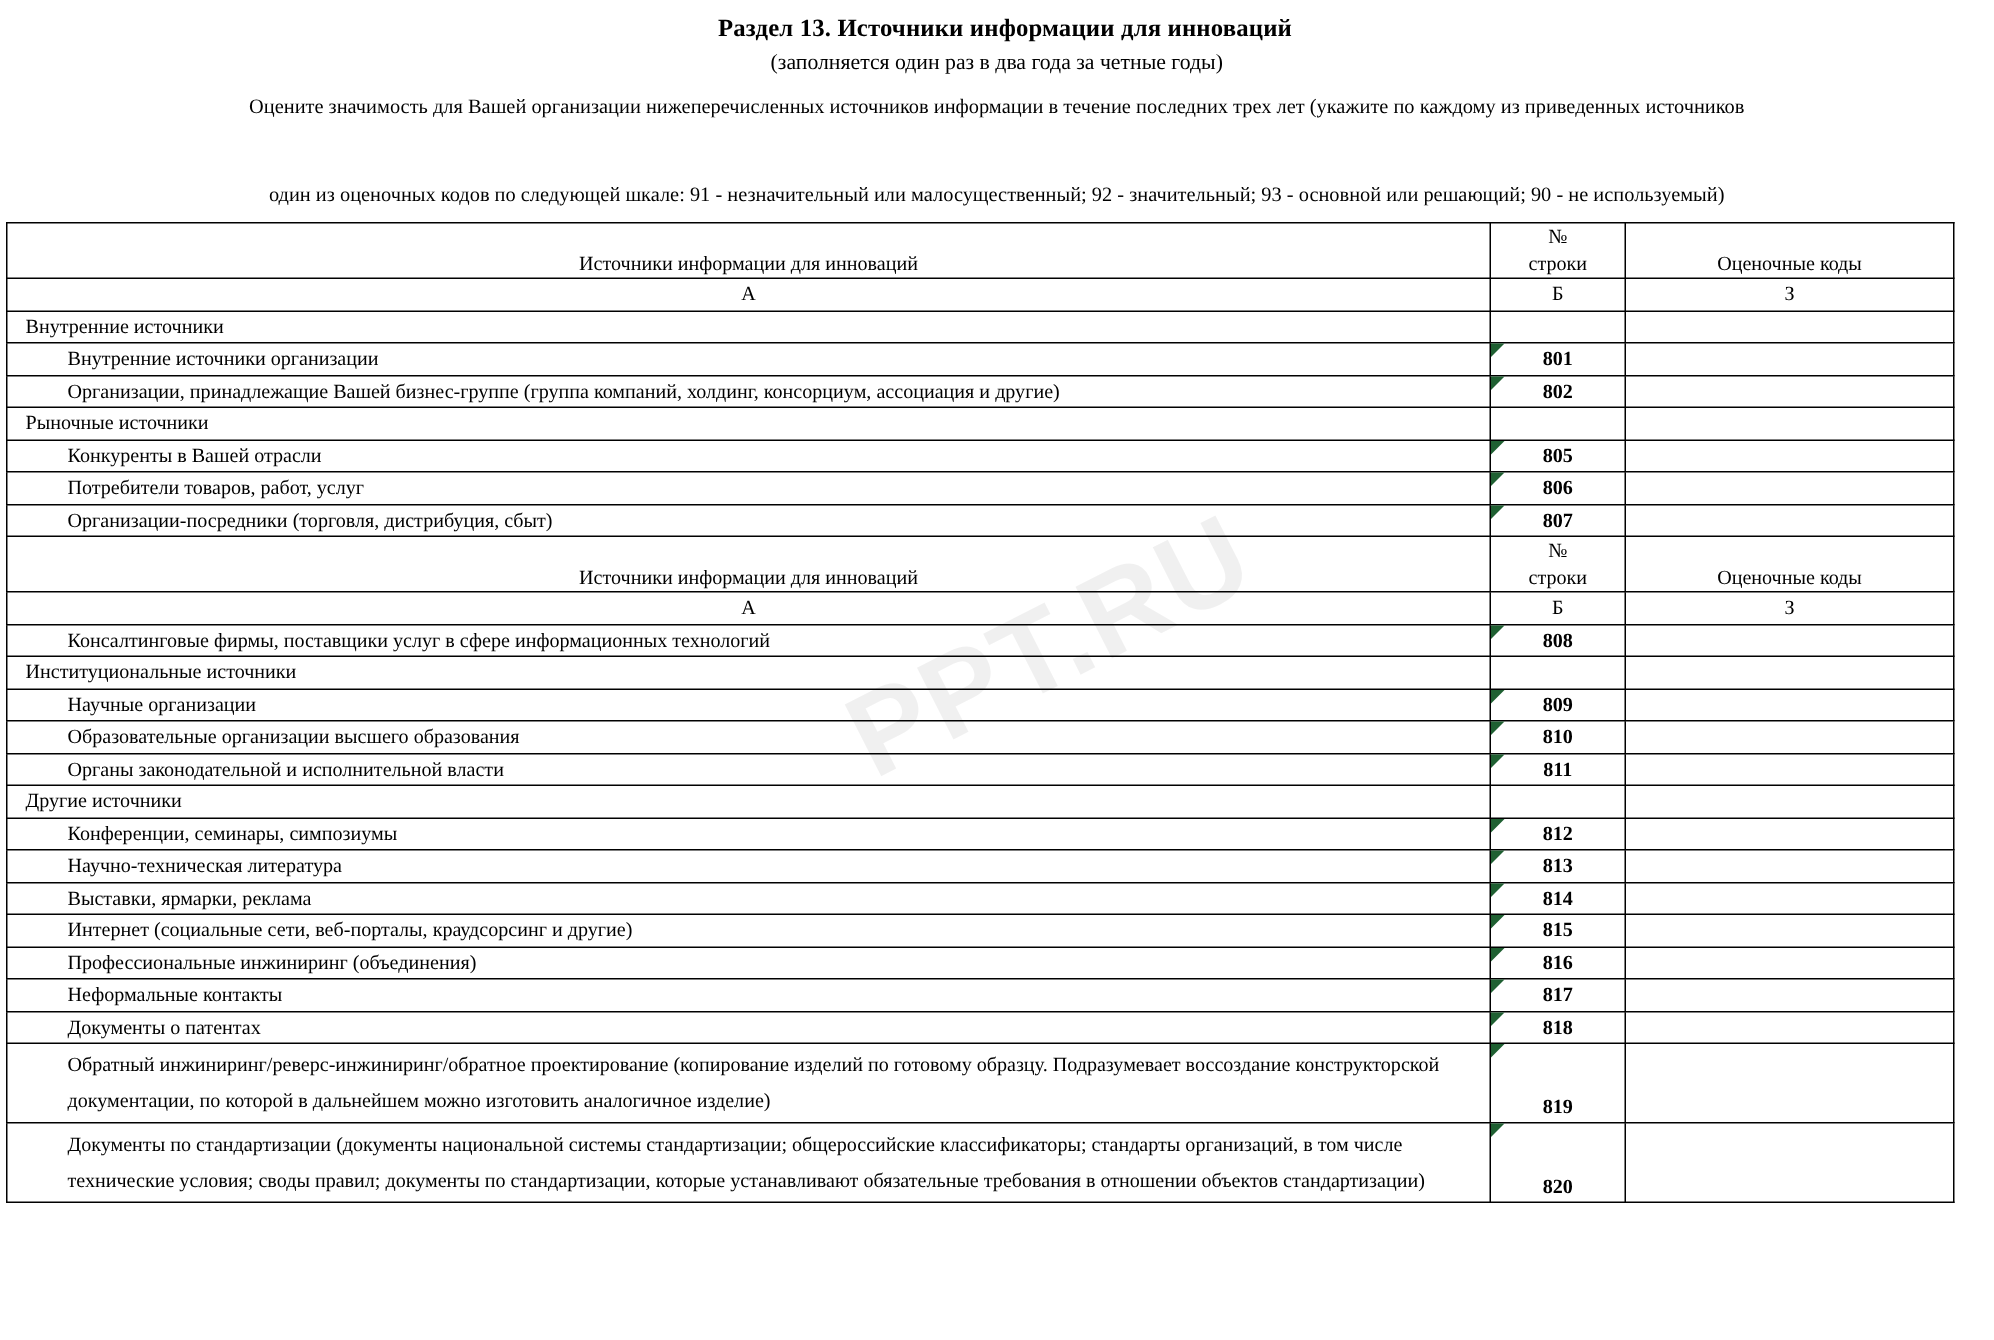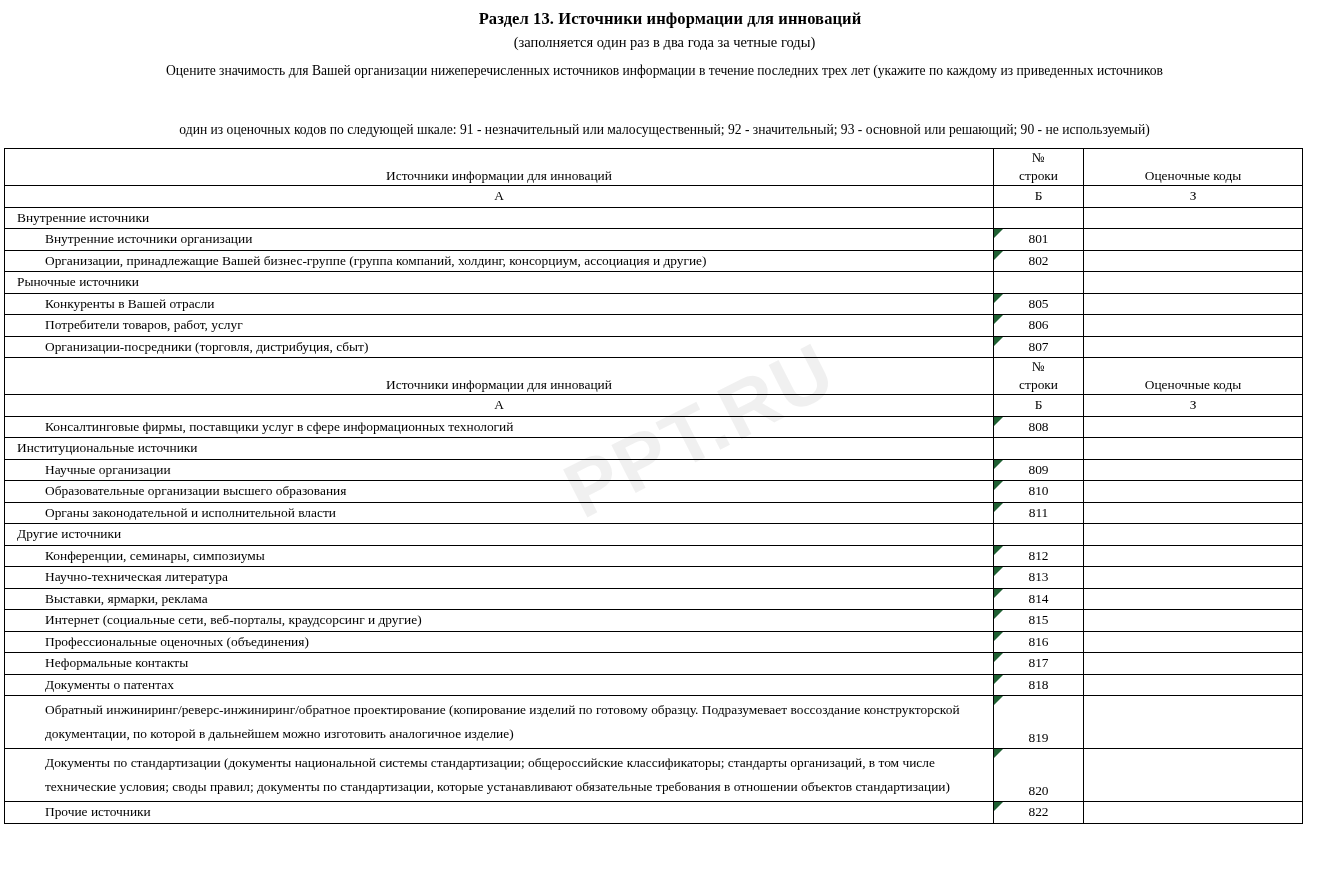--- a/index.html
+++ b/index.html
@@ -107,21 +107,21 @@
     height:20px;
   }
   td.letter .cell-inner{padding-bottom:1px;}
 
   
   td.num{
     position:relative;
     text-align:center;
     vertical-align:bottom;
   }
-  td.num .cell-inner{padding:0 0 1px 0;white-space:nowrap;}
+  td.num .cell-inner{padding:0 0 1px 0;white-space:nowrap;font-weight:bold;}
   td.num.marked::before{
     content:"";
     position:absolute;
     left:0;top:0;
     width:0;height:0;
     border-top:9px solid #1f6032;
     border-right:9px solid transparent;
   }
 
   
@@ -385,21 +385,21 @@
             </td>
             <td class="num marked">
               <div class="cell-inner">815</div>
             </td>
             <td class="code">
               <div class="cell-inner"></div>
             </td>
           </tr>
           <tr>
             <td class="name">
-              <div class="cell-inner lvl1">Профессиональные оценочных (объединения)</div>
+              <div class="cell-inner lvl1">Профессиональные инжиниринг (объединения)</div>
             </td>
             <td class="num marked">
               <div class="cell-inner">816</div>
             </td>
             <td class="code">
               <div class="cell-inner"></div>
             </td>
           </tr>
           <tr>
             <td class="name">
@@ -433,31 +433,20 @@
             <td class="code">
               <div class="cell-inner"></div>
             </td>
           </tr>
           <tr>
             <td class="name">
               <div class="cell-multi lvl1">Документы по стандартизации (документы национальной системы стандартизации; общероссийские классификаторы; стандарты организаций, в том числе технические условия; своды правил; документы по стандартизации, которые устанавливают обязательные требования в отношении объектов стандартизации)</div>
             </td>
             <td class="num marked">
               <div class="cell-inner">820</div>
-            </td>
-            <td class="code">
-              <div class="cell-inner"></div>
-            </td>
-          </tr>
-          <tr>
-            <td class="name">
-              <div class="cell-inner lvl1">Прочие источники</div>
-            </td>
-            <td class="num marked">
-              <div class="cell-inner">822</div>
             </td>
             <td class="code">
               <div class="cell-inner"></div>
             </td>
           </tr>
         </tbody>
     </table>
   </div>
 
 </div>

